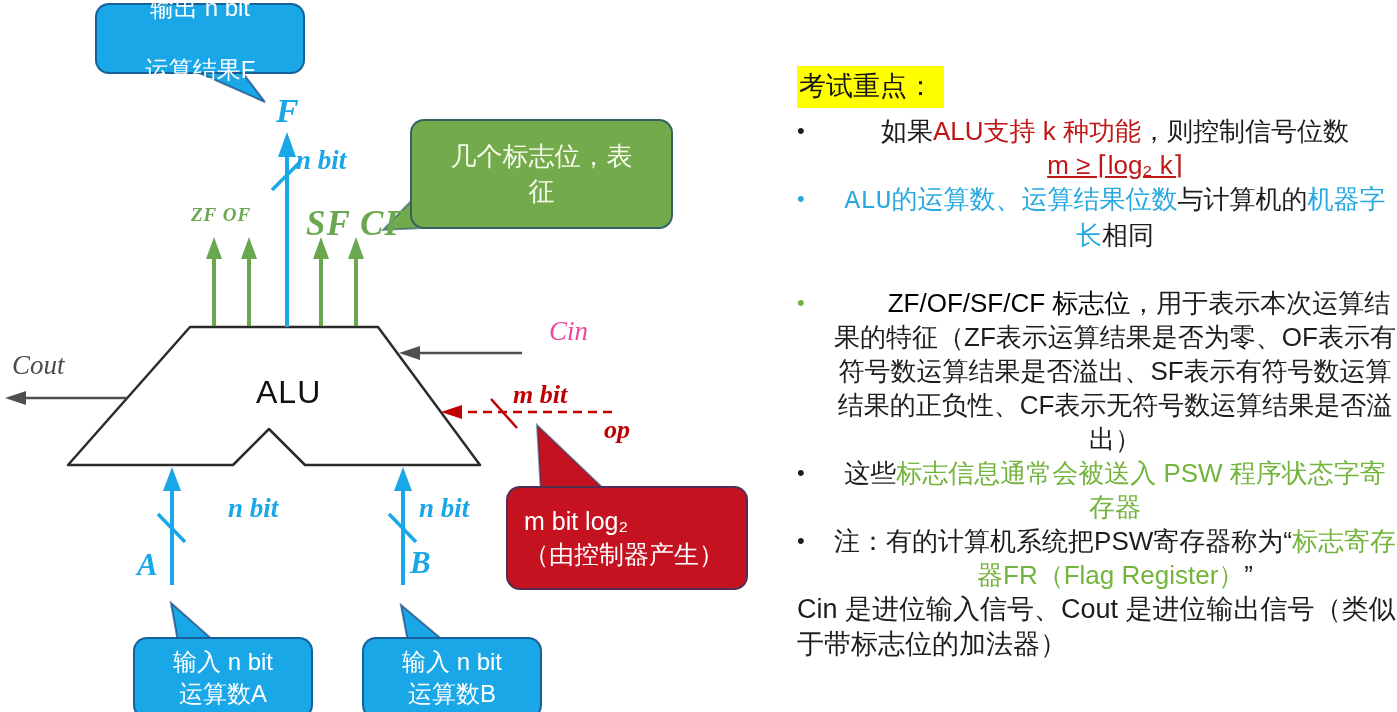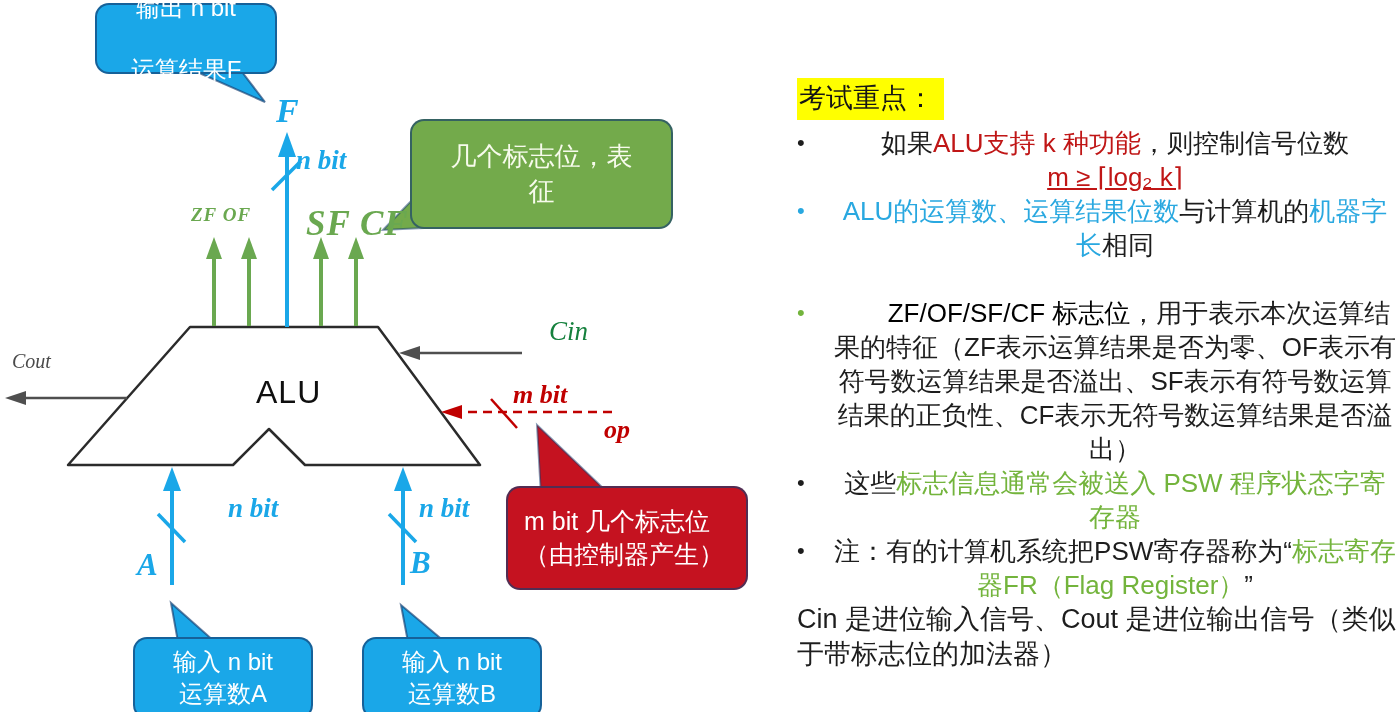--- a/index.html
+++ b/index.html
@@ -15,21 +15,21 @@
     display:flex;flex-direction:column;justify-content:center;
     border:2px solid rgba(20,60,110,.65);
     box-sizing:border-box;line-height:1.33;
   }
   .callout.cyan{background:#1aa7e8;font-size:24px;}
   .callout.green{background:#73aa4b;color:#f7fbec;font-size:26px;}
   .callout.red{background:#c51220;font-size:25px;text-align:left;padding-left:16px;}
   
   #notes{position:absolute;left:797px;top:66px;width:600px;color:#1d1d1d;}
   #notes-heading{display:inline-block;background:#ffff00;color:#151515;
-    font-size:27px;padding:2px 10px 4px 2px;font-weight:500;margin-top:12px;}
+    font-size:27px;padding:2px 10px 4px 2px;font-weight:500;}
   #notes-list{margin-top:6px;}
   .bullet{display:flex;align-items:flex-start;}
   .bullet .marker{width:36px;flex:0 0 36px;font-size:22px;line-height:34px;}
   .bullet .content{flex:1;font-size:26px;line-height:34px;text-align:center;}
   #notes-list .bullet:nth-child(3){margin-top:34px;}
   #notes-footer{font-size:27px;line-height:35px;}
 </style>
 </head>
 <body>
 
@@ -88,42 +88,42 @@
       <line x1="612" y1="412" x2="455" y2="412" stroke-width="2.5" stroke-dasharray="9,6"></line>
       <polygon points="441,412 462,405 462,419" stroke="none"></polygon>
       <line x1="491" y1="399" x2="517" y2="428" stroke-width="2.5"></line>
     </g>
   </svg>
 
   <div class="lbl serif-i" style="left:276px;top:92px;font-size:34px;color:#1aa7e8;">F</div>
   <div class="lbl serif-i" style="left:296px;top:145px;font-size:27px;color:#1aa7e8;">n bit</div>
   <div class="lbl serif-i" style="left:191px;top:204px;font-size:19px;color:#6aa850;letter-spacing:1px;">ZF OF</div>
   <div class="lbl serif-i" style="left:306px;top:204px;font-size:35px;color:#6aa850;letter-spacing:1px;">SF CF</div>
-  <div class="lbl serif-i" style="left:12px;top:350px;font-size:20px;color:#4a4a4a;font-weight:normal;">Cout</div>
-  <div class="lbl serif-i" style="left:549px;top:316px;font-size:27px;color:#15803d;font-weight:normal;">Cin</div>
+  <div class="lbl serif-i" style="left:12px;top:350px;font-size:27px;color:#4a4a4a;font-weight:normal;">Cout</div>
+  <div class="lbl serif-i" style="left:549px;top:316px;font-size:27px;color:#ec4899;font-weight:normal;">Cin</div>
   <div class="lbl" style="left:256px;top:374px;font-size:32px;color:#0f0f0f;letter-spacing:1px;">ALU</div>
   <div class="lbl serif-i" style="left:513px;top:380px;font-size:26px;color:#c00000;">m bit</div>
   <div class="lbl serif-i" style="left:604px;top:415px;font-size:26px;color:#c00000;">op</div>
   <div class="lbl serif-i" style="left:228px;top:493px;font-size:27px;color:#1aa7e8;">n bit</div>
   <div class="lbl serif-i" style="left:137px;top:547px;font-size:31px;color:#1aa7e8;">A</div>
   <div class="lbl serif-i" style="left:419px;top:493px;font-size:27px;color:#1aa7e8;">n bit</div>
   <div class="lbl serif-i" style="left:410px;top:545px;font-size:31px;color:#1aa7e8;">B</div>
 
-  <div class="callout cyan" style="left:95px;top:3px;width:182px;height:71px;gap:30px;">
+  <div class="callout cyan" style="left:95px;top:3px;width:210px;height:71px;gap:30px;">
     <div>输出 n bit</div>
     <div>运算结果F</div>
   </div>
 
   <div class="callout green" style="left:410px;top:119px;width:263px;height:110px;">
     <div>几个标志位，表</div>
     <div>征</div>
   </div>
 
   <div class="callout red" style="left:506px;top:486px;width:242px;height:104px;">
-    <div>m bit 几个标志位</div>
+    <div>m bit log₂</div>
     <div>（由控制器产生）</div>
   </div>
 
   <div class="callout cyan" style="left:133px;top:637px;width:180px;height:82px;">
     <div>输入 n bit</div>
     <div>运算数A</div>
   </div>
 
   <div class="callout cyan" style="left:362px;top:637px;width:180px;height:82px;">
     <div>输入 n bit</div>
@@ -132,21 +132,21 @@
 
   <div id="notes">
     <span id="notes-heading">考试重点：</span>
     <div id="notes-list">
         <div class="bullet">
           <span class="marker" style="color: rgb(29, 29, 29);">•</span>
           <span class="content"><span>如果</span><span style="color: rgb(192, 22, 22);">ALU支持 k 种功能</span><span>，则控制信号位数</span><br><span style="color: rgb(192, 22, 22); text-decoration: underline;">m ≥ ⌈log₂ k⌉</span></span>
         </div>
         <div class="bullet">
           <span class="marker" style="color: rgb(41, 168, 224);">•</span>
-          <span class="content"><span style="color: rgb(41, 168, 224);">ALU的运算数、运算结果位数</span><span>与计算机的</span><span style="color: rgb(41, 168, 224);">机器字长</span><span>相同</span></span>
+          <span class="content"><span style="color: rgb(41, 168, 224); font-family: Liberation Mono, monospace;">ALU的运算数、运算结果位数</span><span>与计算机的</span><span style="color: rgb(41, 168, 224);">机器字长</span><span>相同</span></span>
         </div>
         <div class="bullet">
           <span class="marker" style="color: rgb(115, 180, 60);">•</span>
           <span class="content"><span style="color: #000000; margin-left: 48px;">ZF/OF/SF/CF 标志位</span><span>，用于表示本次运算结果的特征（ZF表示运算结果是否为零、OF表示有符号数运算结果是否溢出、SF表示有符号数运算结果的正负性、CF表示无符号数运算结果是否溢出）</span></span>
         </div>
         <div class="bullet">
           <span class="marker" style="color: rgb(29, 29, 29);">•</span>
           <span class="content"><span>这些</span><span style="color: rgb(115, 180, 60);">标志信息通常会被送入 PSW 程序状态字寄存器</span></span>
         </div>
         <div class="bullet">

